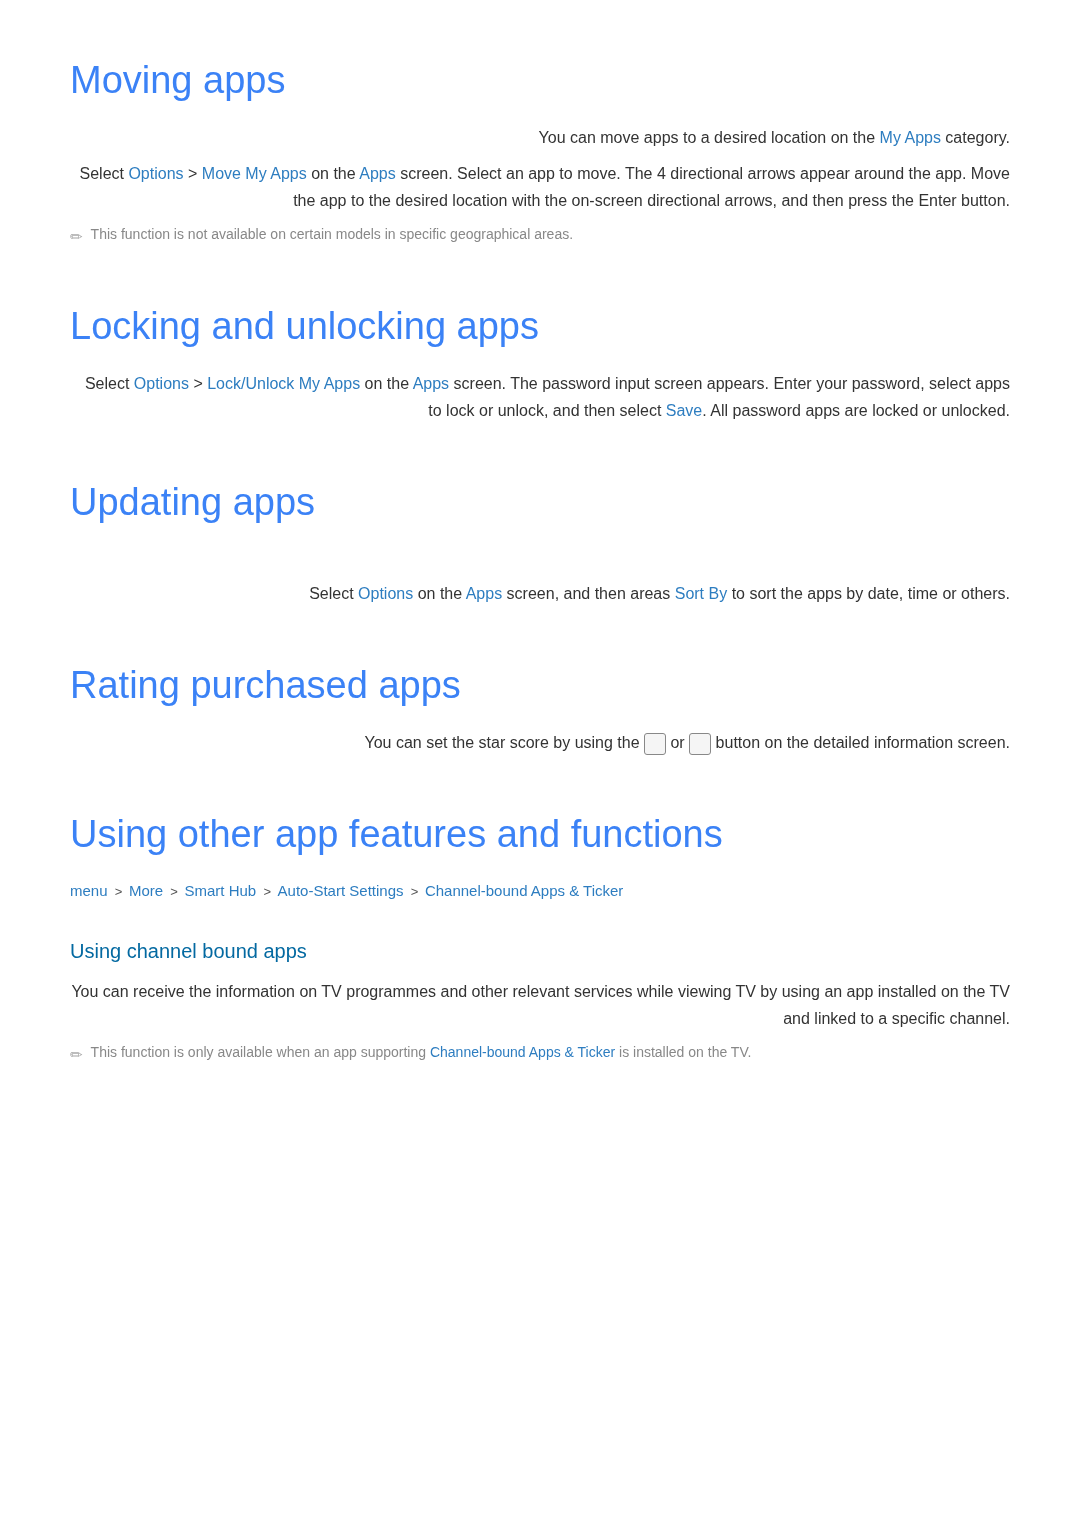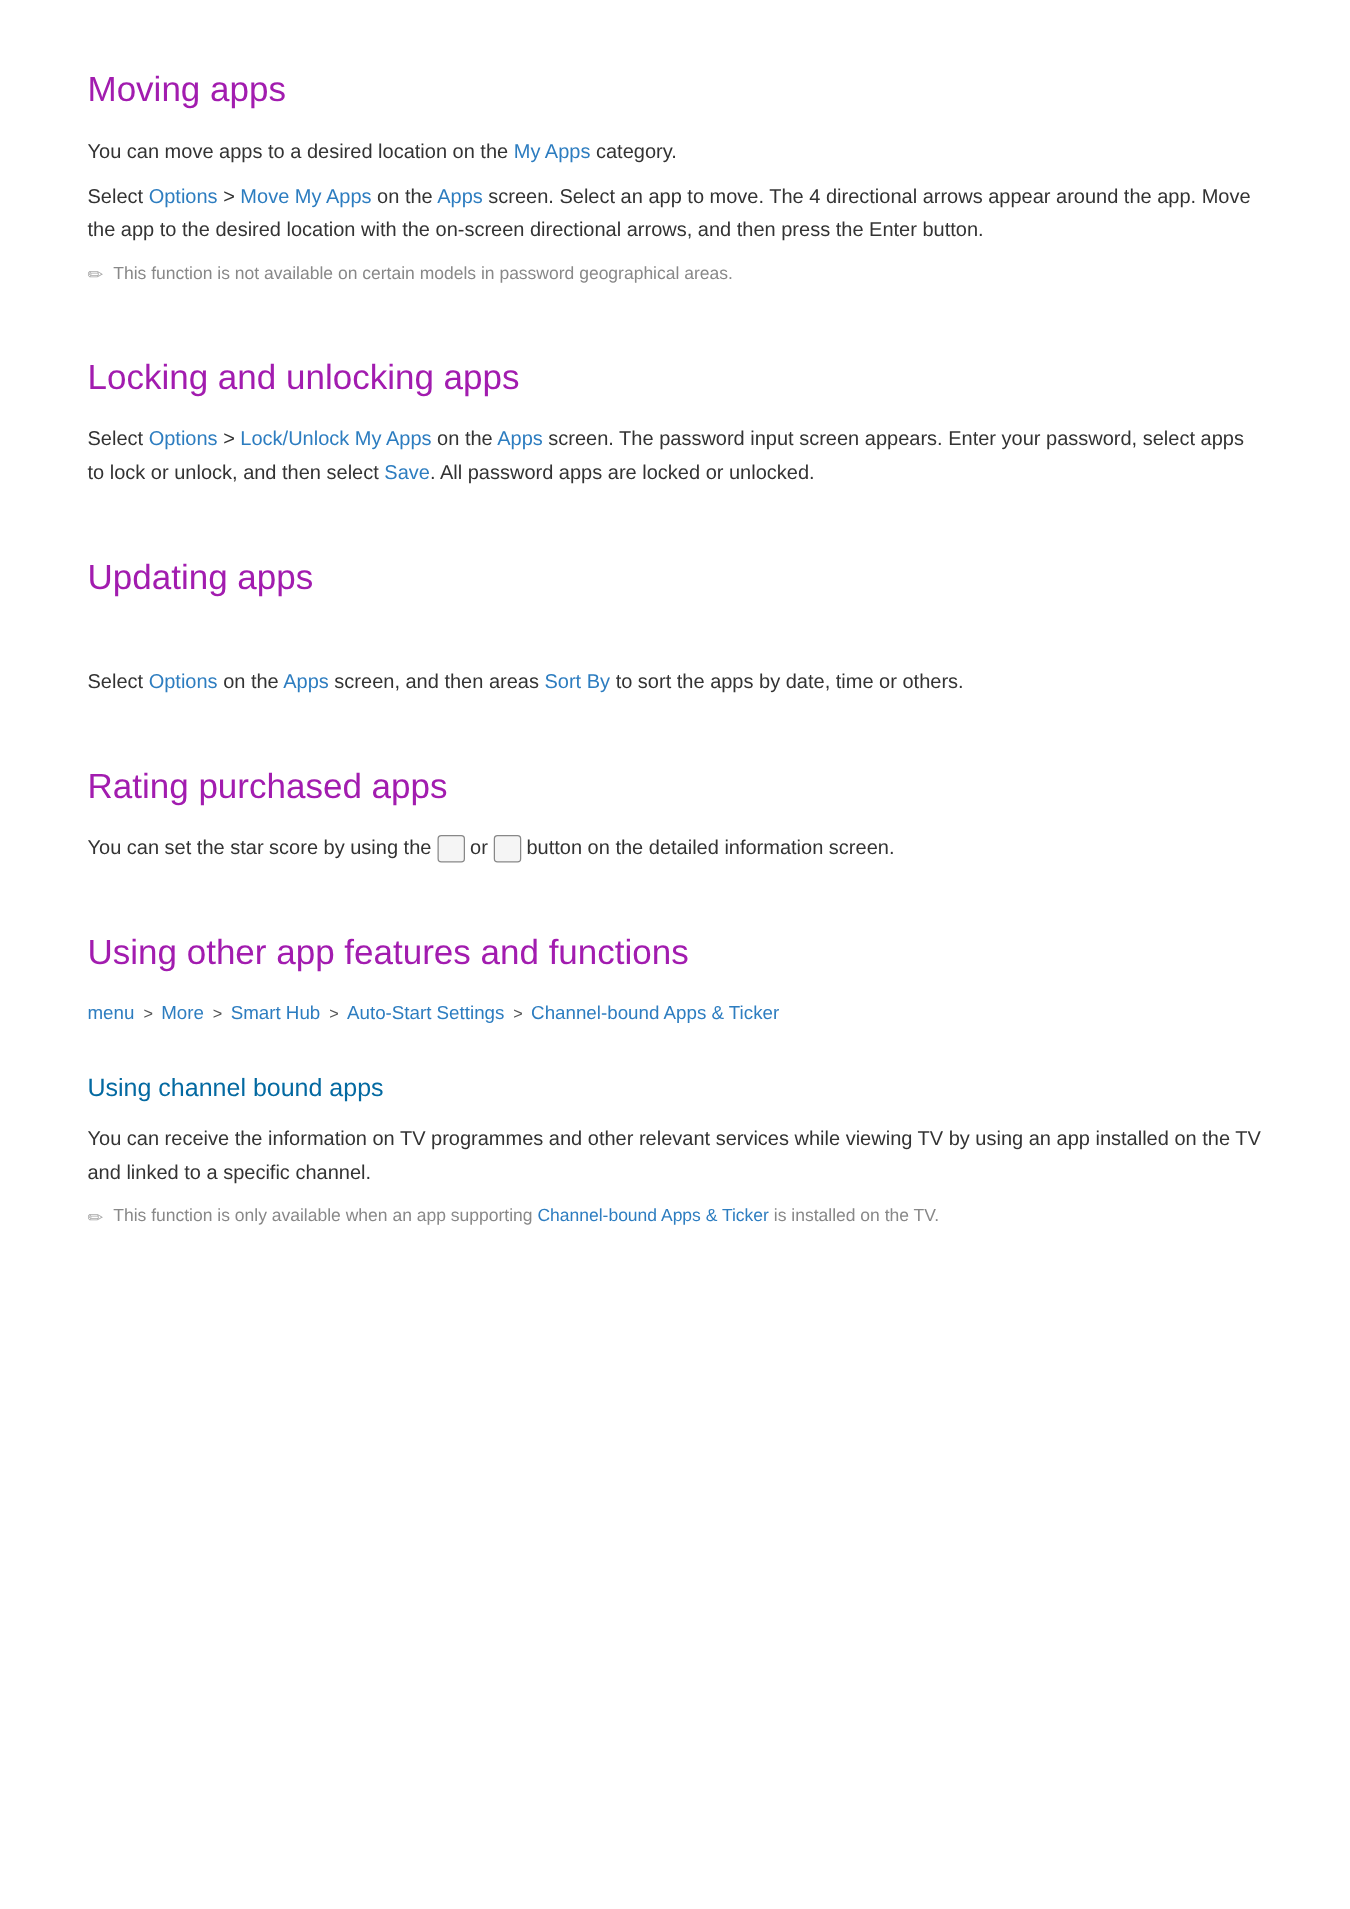--- a/index.html
+++ b/index.html
@@ -17,39 +17,40 @@
       min-height: 1527px;
       padding: 50px 70px 80px 70px;
       line-height: 1.6;
     }
 
     .section {
       margin-bottom: 48px;
     }
 
     .section-title {
-      font-size: 28px;
+      font-size: 38px;
       font-weight: 500;
-      color: #a21caf;
+      color: #3b82f6;
       margin-bottom: 14px;
     }
 
     .subsection-title {
       font-size: 20px;
       font-weight: 500;
       color: #0369a1;
       margin-bottom: 12px;
       margin-top: 10px;
     }
 
     p {
       margin-bottom: 10px;
       font-size: 16px;
       color: #333;
       line-height: 1.65;
+      text-align: right;
     }
 
     .link {
       color: #2d7dc0;
       text-decoration: none;
     }
 
     .note {
       display: flex;
       align-items: flex-start;
@@ -95,21 +96,21 @@
 <div class="section">
   <h2 class="section-title">Moving apps</h2>
   <p>
     <span>You can move apps to a desired location on the </span><a class="link">My Apps</a><span> category.</span>
   </p>
   <p>
     <span>Select </span><a class="link">Options</a><span> &gt; </span><a class="link">Move My Apps</a><span> on the </span><a class="link">Apps</a><span> screen. Select an app to move. The 4 directional arrows appear around the app. Move the app to the desired location with the on-screen directional arrows, and then press the Enter button.</span>
   </p>
   <div class="note">
     <span class="note-icon">✏</span>
-    <span>This function is not available on certain models in password geographical areas.</span>
+    <span>This function is not available on certain models in specific geographical areas.</span>
   </div>
 </div>
 
 <div class="section">
   <h2 class="section-title">Locking and unlocking apps</h2>
   <p>
     <span>Select </span><a class="link">Options</a><span> &gt; </span><a class="link">Lock/Unlock My Apps</a><span> on the </span><a class="link">Apps</a><span> screen. The password input screen appears. Enter your password, select apps to lock or unlock, and then select </span><a class="link">Save</a><span>. All password apps are locked or unlocked.</span>
   </p>
 </div>
 

